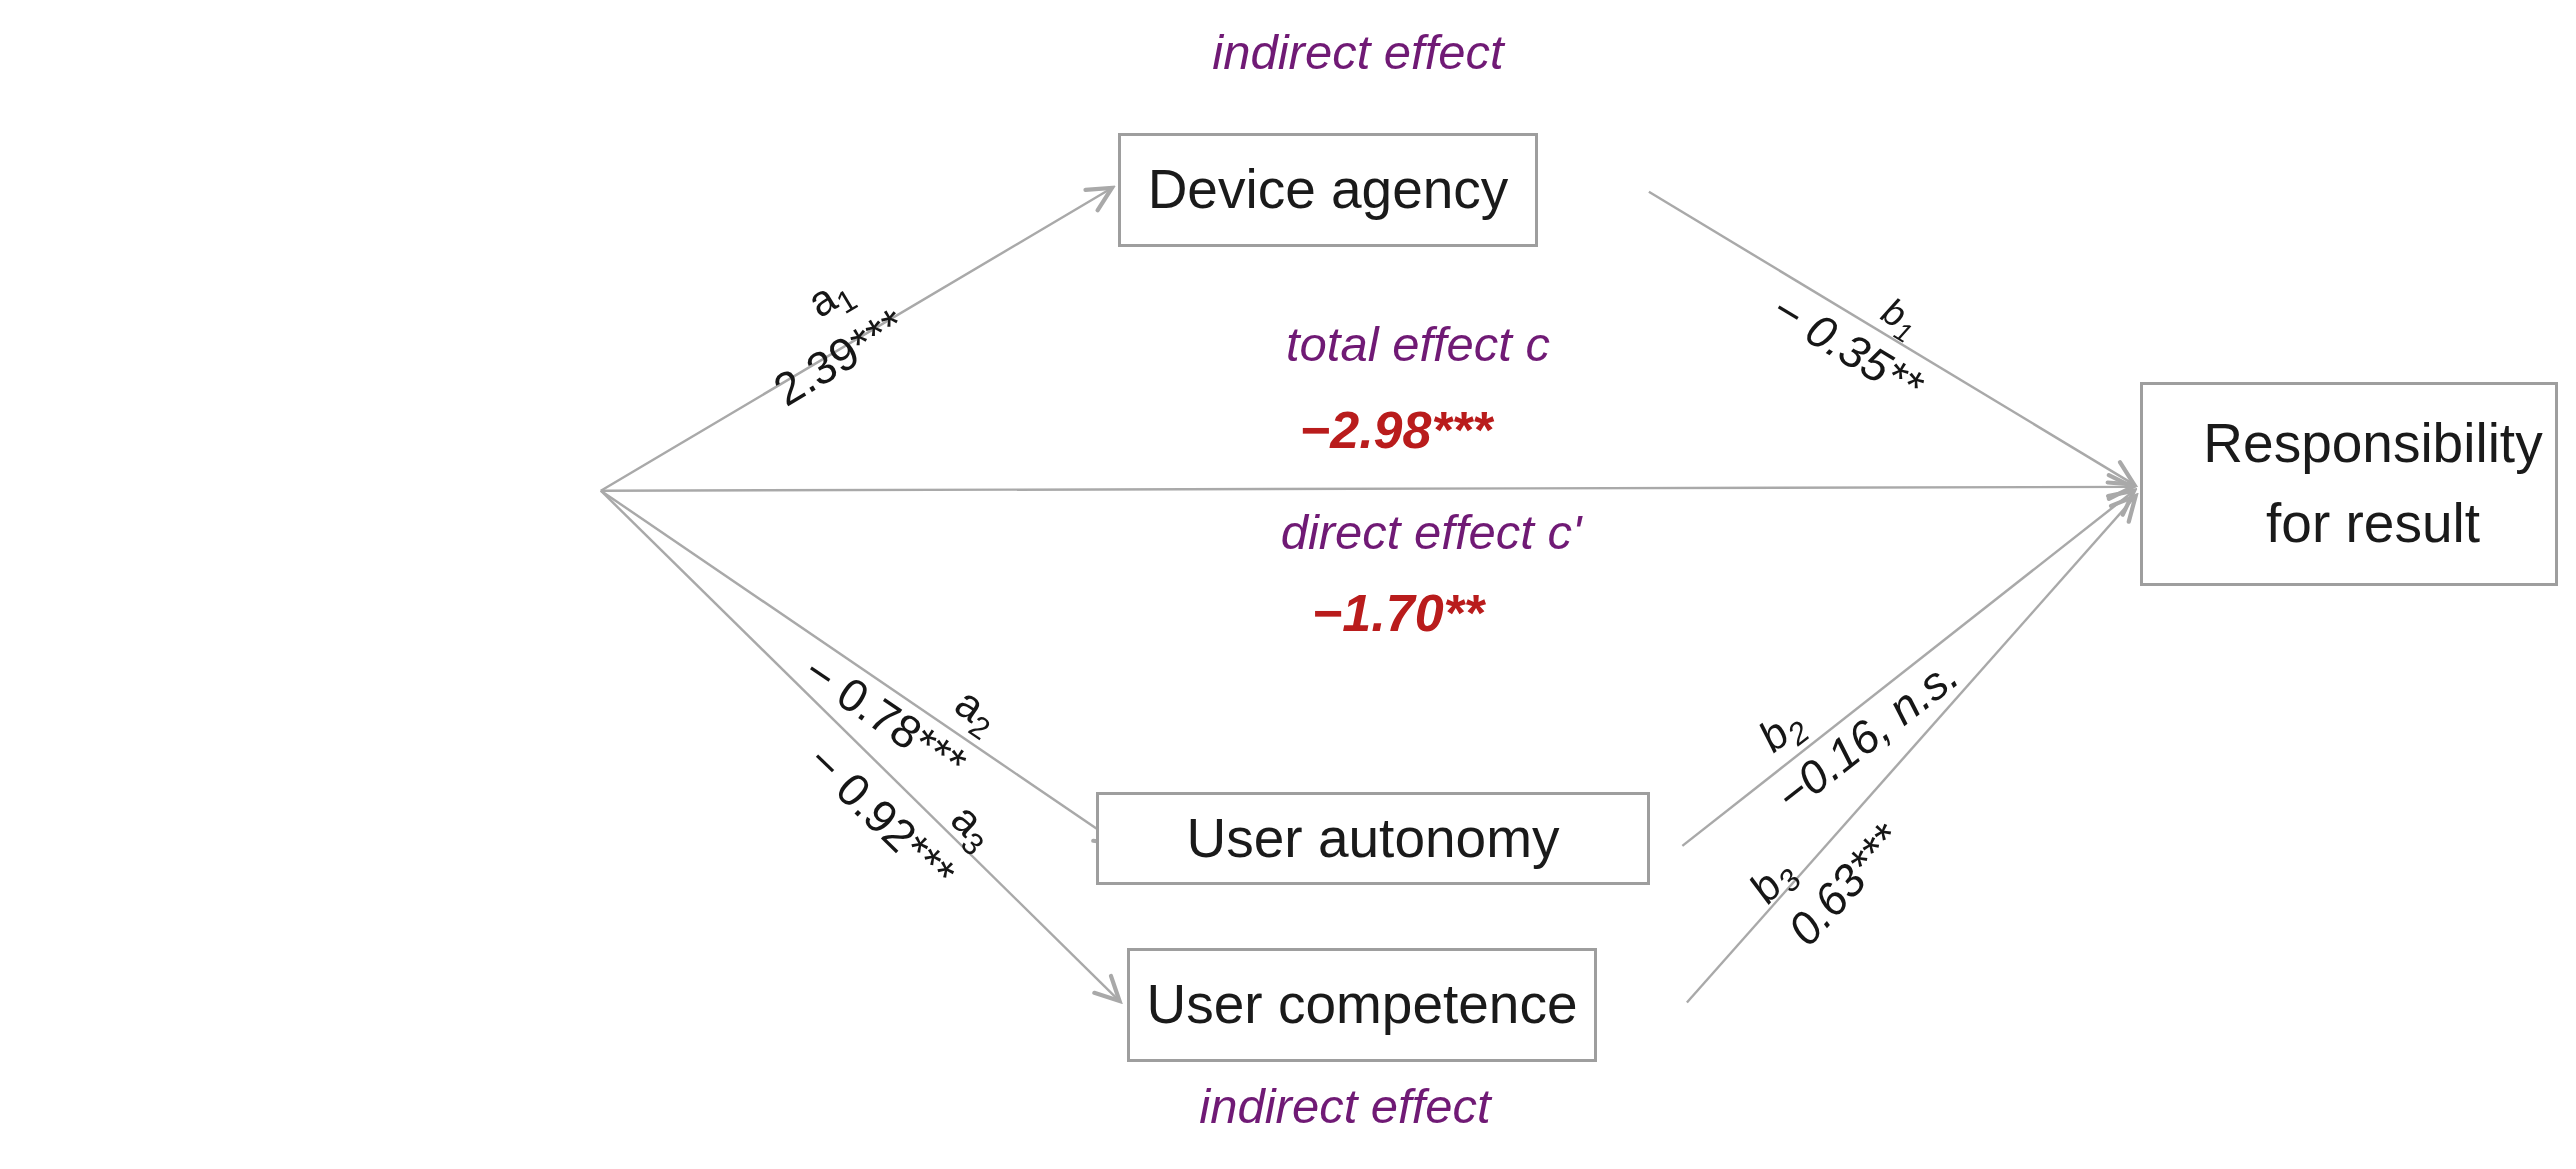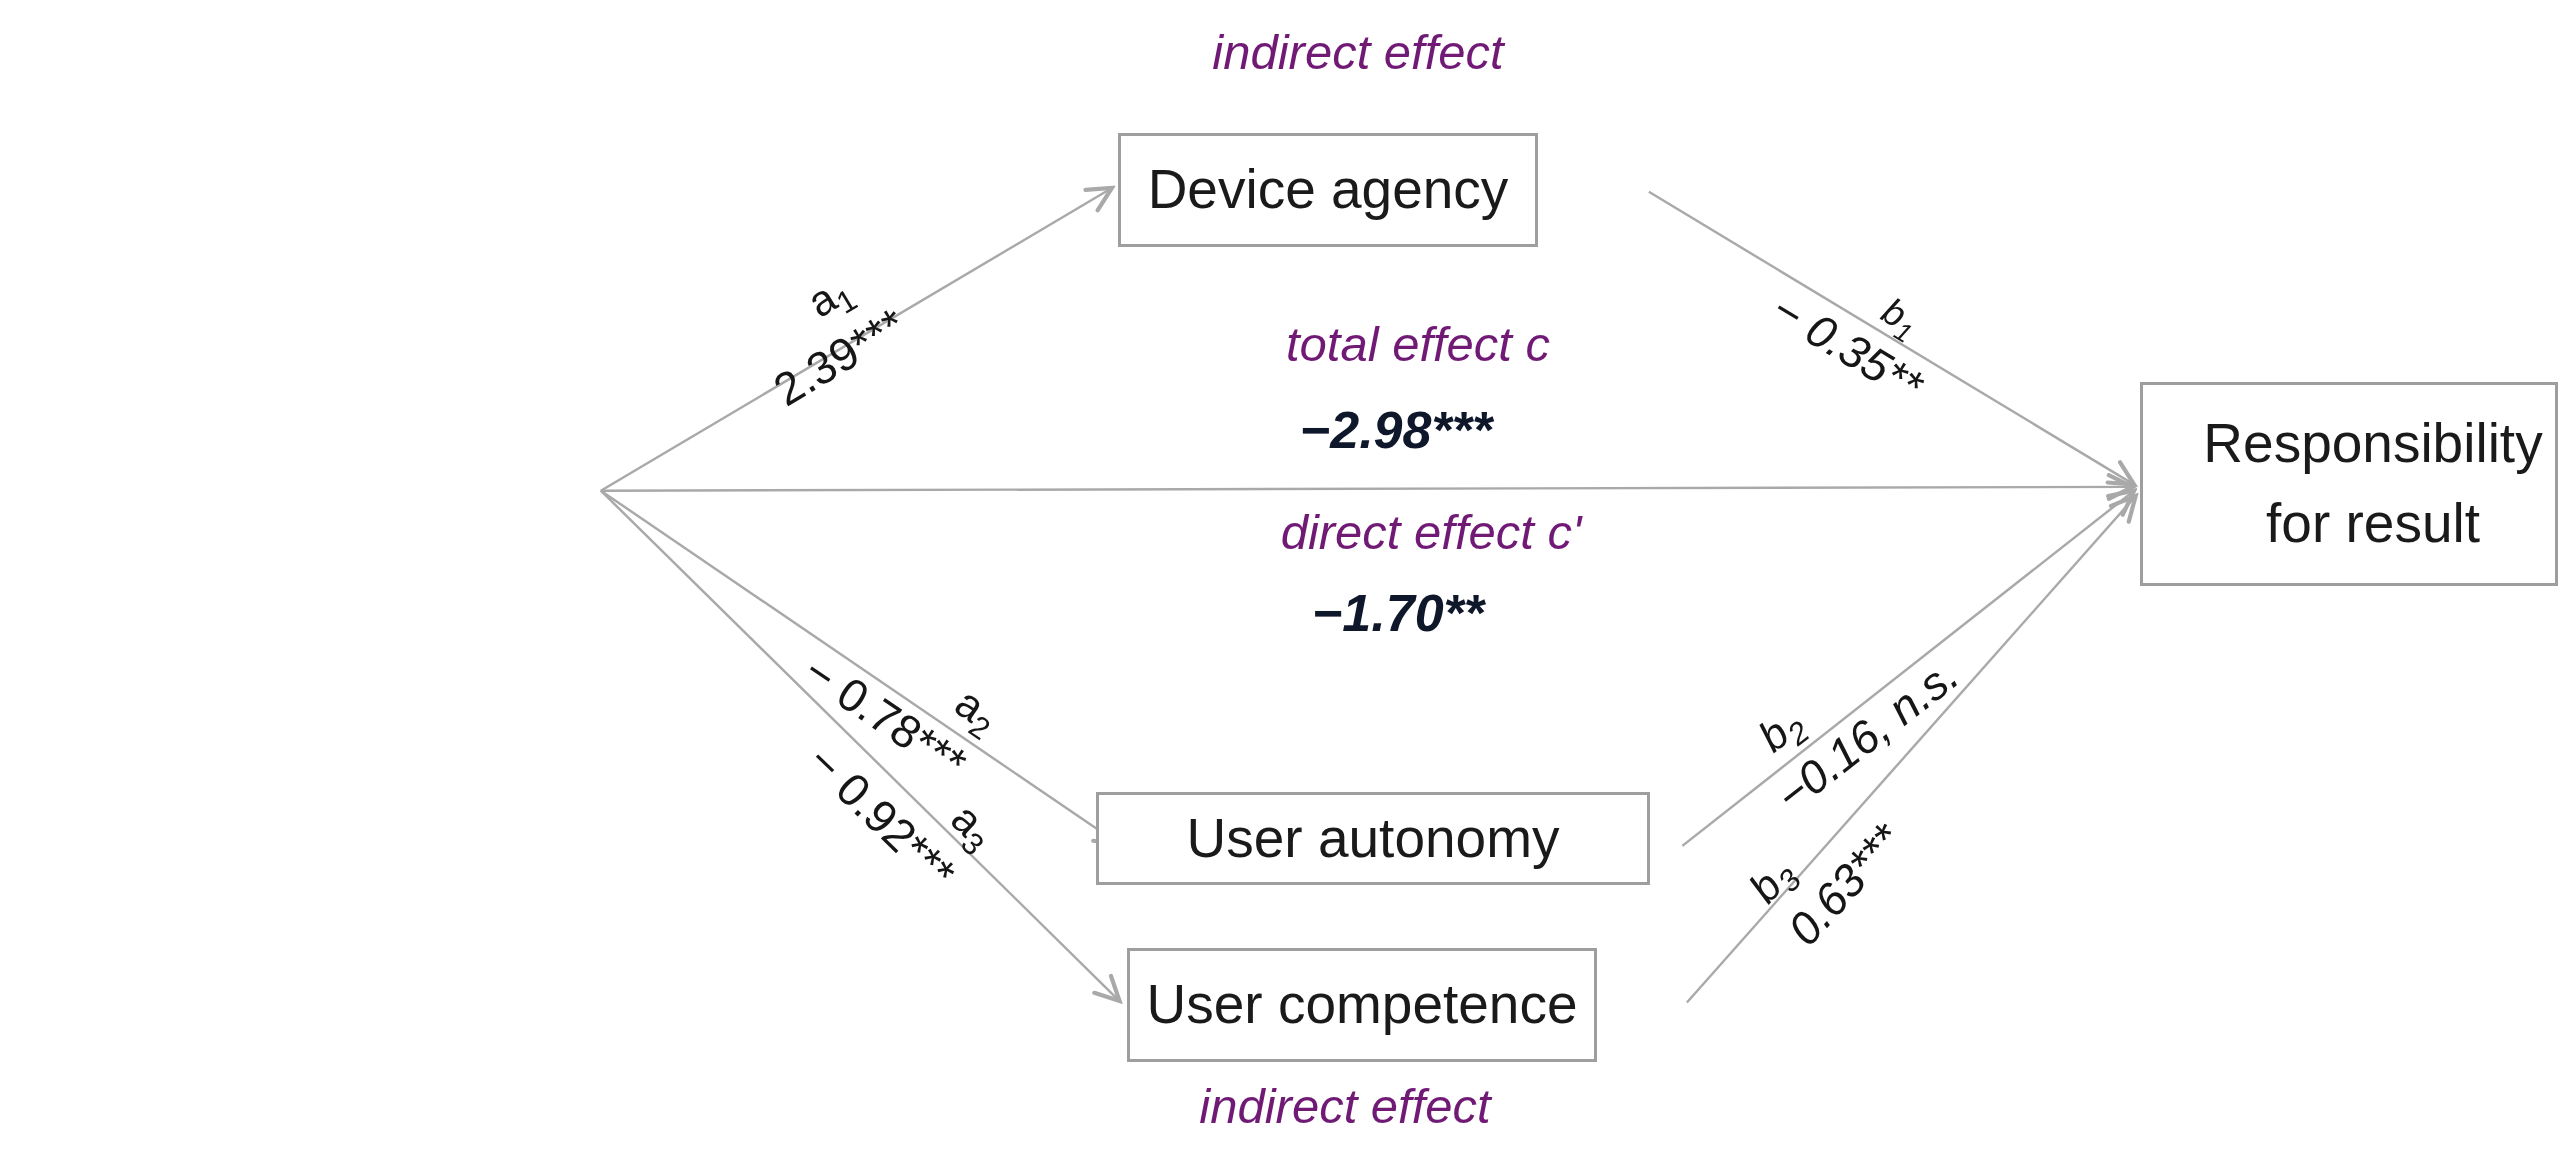--- a/index.html
+++ b/index.html
@@ -36,21 +36,21 @@
   .node.competence{left:1127px;top:948px;width:470px;height:114px;}
   .node.outcome{left:2140px;top:382px;width:418px;height:204px;padding-left:48px;}
   .anno{
     position:absolute;
     transform:translate(-50%,-50%);
     white-space:nowrap;
     font-style:italic;
     text-align:center;
   }
   .anno.gray{color:#701a75;font-size:49px;font-weight:400;text-align:center;}
-  .anno.val{color:#0f172a;font-size:52px;font-weight:600;}
+  .anno.val{color:#b91c1c;font-size:52px;font-weight:600;}
   .pathlabel{
     position:absolute;
     transform-origin:center center;
     text-align:center;
     white-space:nowrap;
     font-size:46px;
     color:#161616;
   }
   .pathlabel .letter-line{
     font-size:43px;

